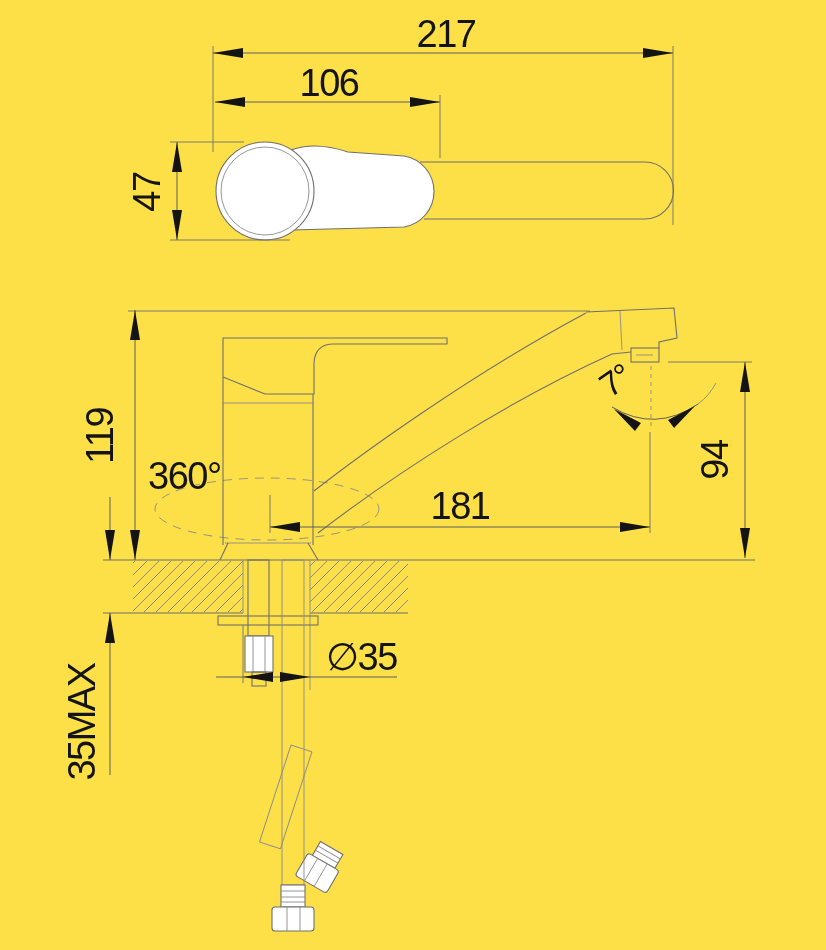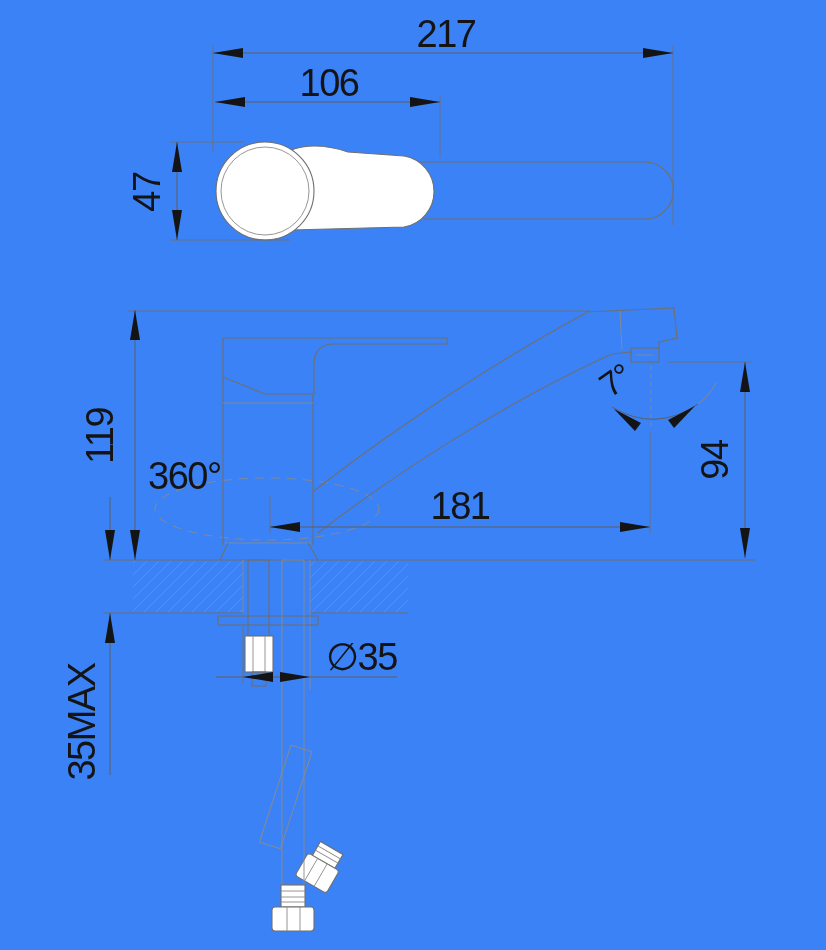--- a/index.html
+++ b/index.html
@@ -1,16 +1,16 @@
 <!DOCTYPE html>
 <html><head>
 <meta charset="utf-8">
 <style>
   html,body{margin:0;padding:0;background:#ffffff;}
-  .stage{position:relative;width:826px;height:950px;background:#3b82f6;overflow:hidden;
+  .stage{position:relative;width:826px;height:950px;background:#fde047;overflow:hidden;
          font-family:"Liberation Sans", sans-serif;text-align:right;}
   svg{display:block}
   .obj{stroke:#6f6f6f;stroke-width:1.1;fill:none;}
   .objthin{stroke:#8a8a8a;stroke-width:0.9;fill:none;}
   .dimline{stroke:#5f5f5f;stroke-width:1;fill:none;}
   .extline{stroke:#6f6f6f;stroke-width:0.9;fill:none;}
   .dashed{stroke-dasharray:9 7;}
   .dashed2{stroke-dasharray:4 4;}
   .arrow{fill:#141414;stroke:none;}
   .dimtext{font-family:"Liberation Sans", sans-serif;font-size:38px;fill:#141414;

